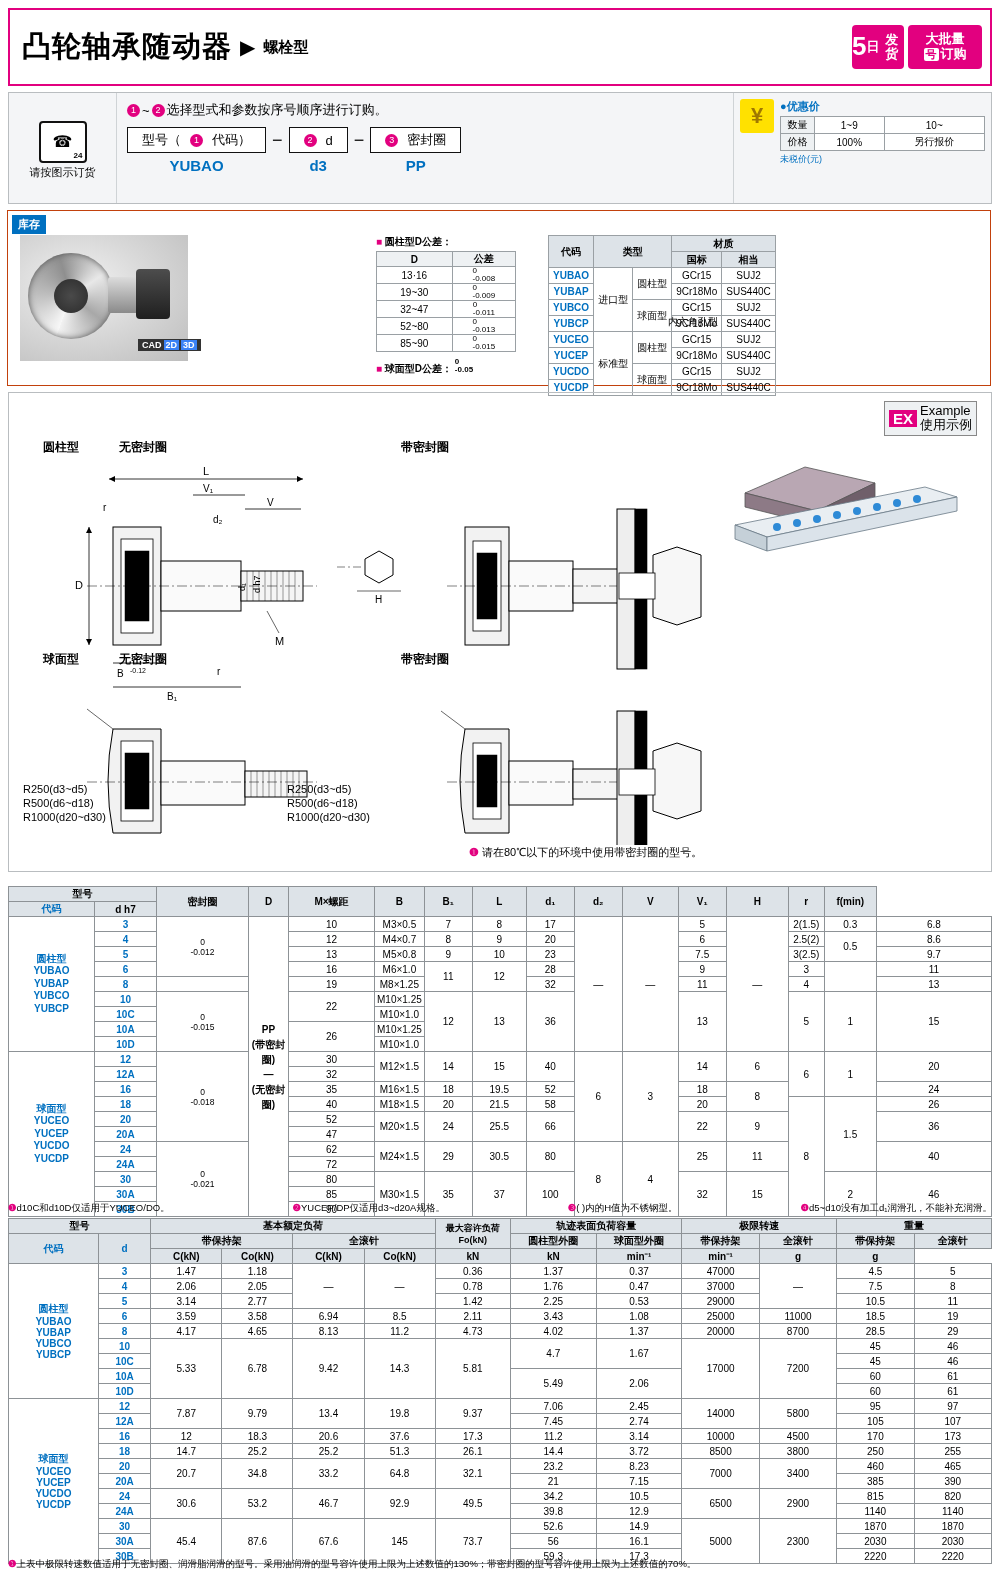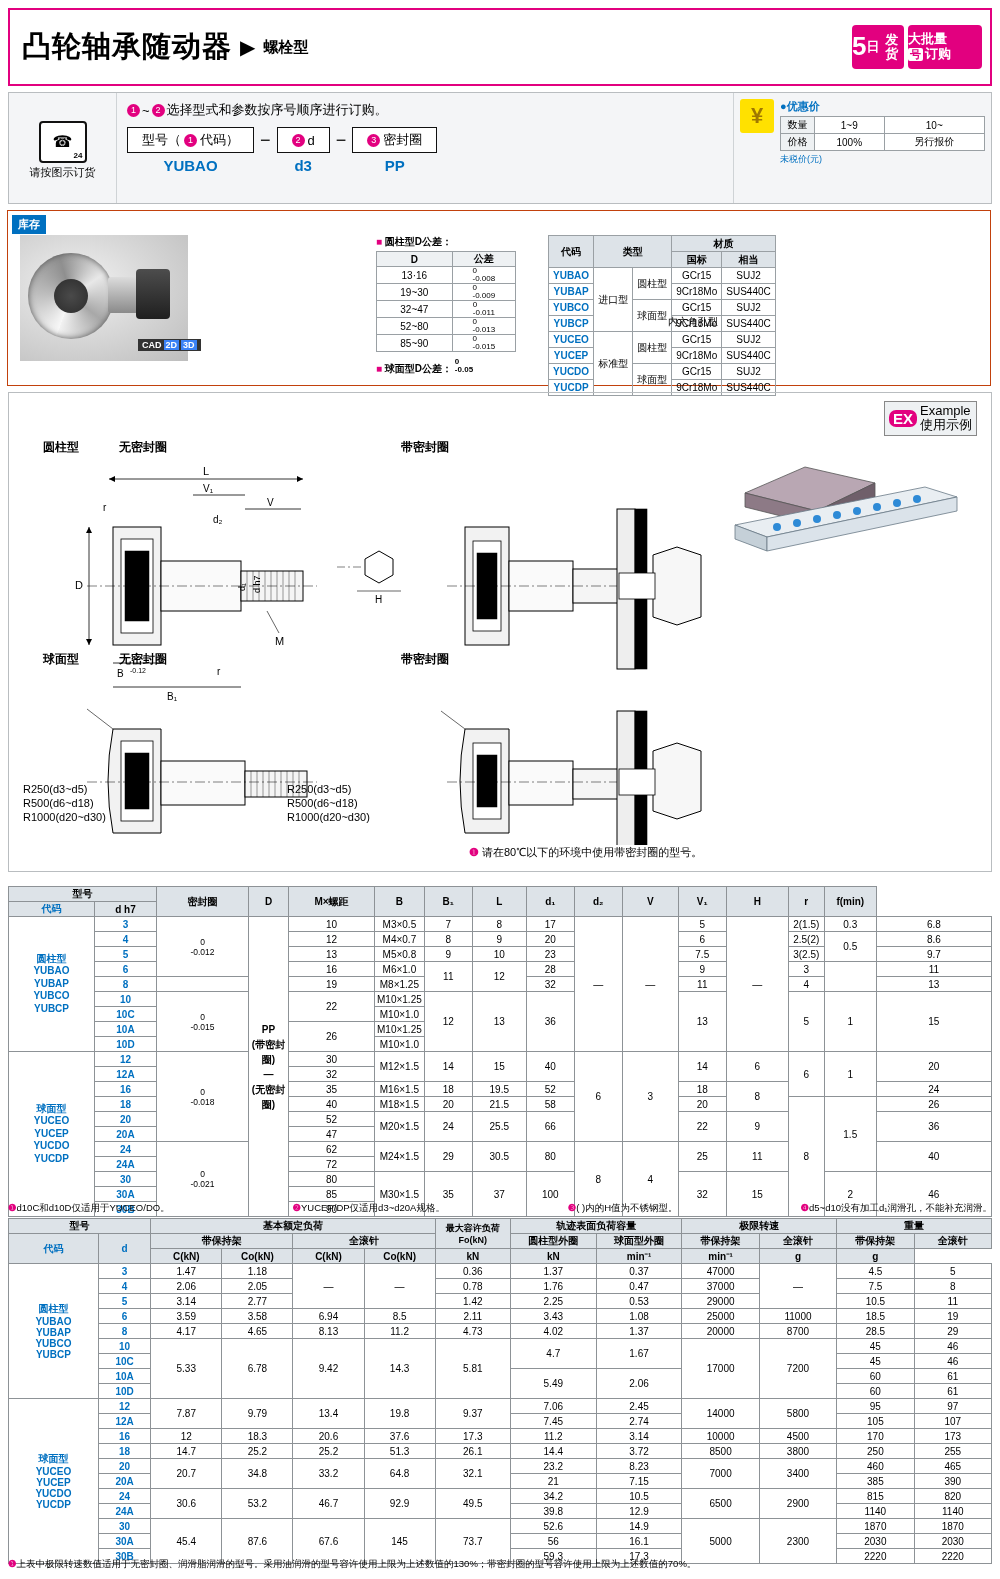--- a/index.html
+++ b/index.html
@@ -33,21 +33,21 @@
   .hdr-sub .l2 { font-size:15px; font-weight:bold; }
   .hdr-badges { display:flex; align-items:center; gap:4px; padding-right:8px; }
   .badge-5day {
     width:52px; height:44px; background:#e2007f; color:#fff;
     border-radius:4px; display:flex; align-items:center; justify-content:center;
     font-weight:bold; font-size:13px; line-height:1.05; text-align:center;
   }
   .badge-5day .num { font-size:26px; }
   .badge-bulk {
     width:74px; height:44px; background:#e2007f; color:#fff;
-    border-radius:4px; display:flex; flex-direction:column; 
+    border-radius:4px; display:flex; flex-direction:column; align-items:center;
     justify-content:center; font-weight:bold; font-size:13px; line-height:1.15;
   }
   .badge-bulk .row2 { display:flex; align-items:center; gap:2px; }
   .mini-box { background:#fff; color:#e2007f; padding:0 2px; font-size:11px; border-radius:2px; }
 
   
   .orderbar {
     position:absolute; left:8px; top:92px; width:984px; height:112px;
     border:1px solid #b9bdc0; background:#f4f5f7;
     display:flex;
@@ -64,21 +64,21 @@
   .ob-mid { flex:1; padding:8px 10px; }
   .ob-note { font-size:13px; margin-bottom:8px; display:flex; align-items:center; gap:2px;}
   .cnum {
     display:inline-block; width:13px; height:13px; border-radius:50%;
     background:#e2007f; color:#fff; font-size:9px; text-align:center; line-height:13px;
   }
   .ob-row { display:flex; align-items:flex-start; gap:6px; }
   .ob-cell { text-align:center; }
   .ob-cell .box {
     border:1px solid #111; background:#fff; padding:12px 14px; font-size:13px; white-space:nowrap;
-    display:flex; align-items:center; justify-content:center; gap:3px; height:26px;
+    display:flex; align-items:center; justify-content:center; gap:9px; height:26px;
   }
   .ob-cell .val { color:#0070c0; font-weight:bold; font-size:15px; margin-top:4px; }
   .ob-dash { font-size:18px; padding-top:3px; }
   .ob-right { width:258px; border-left:1px solid #cfd3d6; padding:6px; display:flex; gap:6px; }
   .yen {
     width:34px; height:34px; background:#ffe100; border-radius:3px; color:#a07800;
     font-size:22px; font-weight:bold; display:flex; align-items:center; justify-content:center;
   }
   .price-blk { flex:1; }
   .price-title { font-size:11px; color:#0070c0; font-weight:bold; margin-bottom:2px; }
@@ -137,21 +137,21 @@
   table.codes td.code { color:#0070c0; font-weight:bold; background:#fff; }
 
   
   .drawarea { position:absolute; left:8px; top:392px; width:984px; height:480px; border:1px solid #b9bdc0; }
   .d-label { position:absolute; font-size:12px; font-weight:bold; }
   .d-small { position:absolute; font-size:11px; }
   .ex-tag {
     position:absolute; right:14px; top:8px; display:flex; align-items:center; gap:3px;
     border:1px solid #888; background:#eef1f3; padding:2px 4px;
   }
-  .ex-tag .ex { background:#e2007f; color:#fff; font-weight:bold; font-size:15px; padding:0 4px; border-radius:7px;}
+  .ex-tag .ex { background:#e2007f; color:#fff; font-weight:bold; font-size:15px; padding:0 4px; border-radius:0;}
   .ex-tag .tx { font-size:13px; line-height:1.1; }
   .hatch { background:repeating-linear-gradient(45deg,#bbb 0 1px,transparent 1px 5px); }
   .note-seal { position:absolute; left:460px; top:452px; font-size:11px; }
   .noteb { color:#e2007f; font-weight:bold; }
 
   
   table.dims {
     position:absolute; left:8px; top:886px; border-collapse:collapse; font-size:10px; width:984px;
   }
   table.dims th, table.dims td { border:1px solid #8d9296; text-align:center; padding:0 2px; height:15px; }

